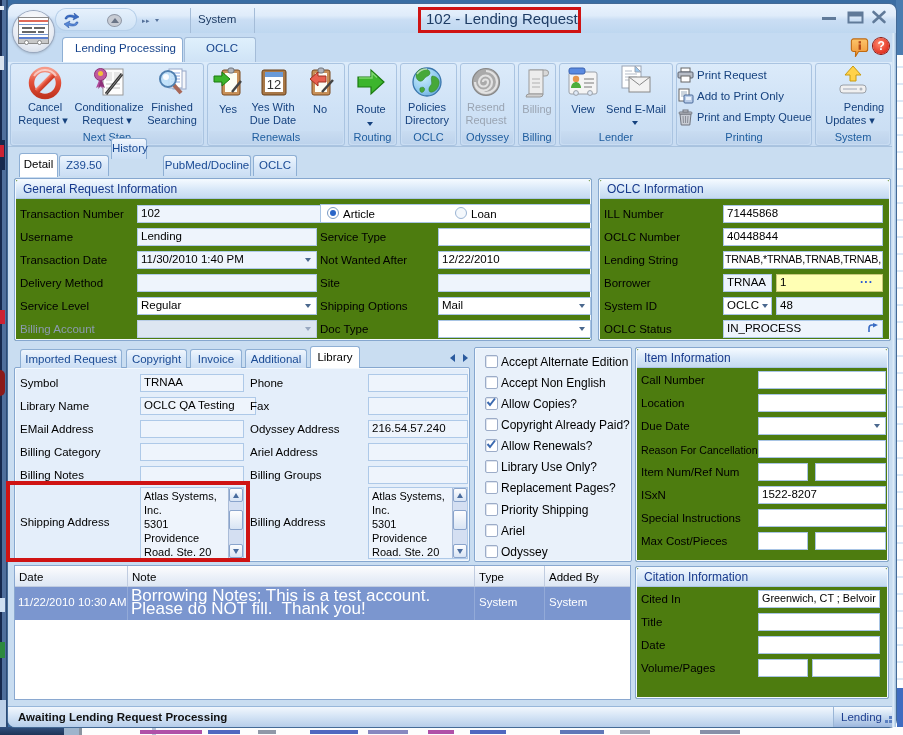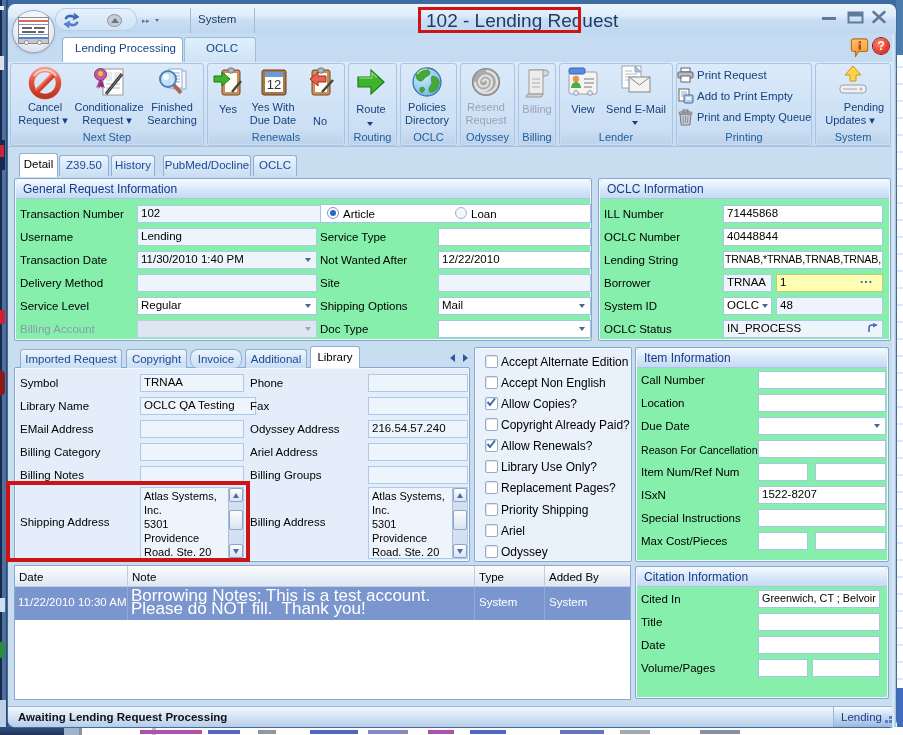--- a/index.html
+++ b/index.html
@@ -2,21 +2,21 @@
 <html><head><meta charset="utf-8">
 <style>
 *{margin:0;padding:0;box-sizing:border-box;}
 html,body{width:903px;height:735px;overflow:hidden;}
 body{font-family:"Liberation Sans",sans-serif;background:#3a6da3;position:relative;}
 .abs{position:absolute;}
 .lbl{position:absolute;font-size:11.5px;color:#000;white-space:nowrap;}
 .fld{position:absolute;background:#eef4fc;border:1px solid #aec9e8;font-size:11.5px;color:#000;padding:1px 3px;white-space:nowrap;overflow:hidden;}
 .fldw{background:#fff;border:1px solid #a8c4e4;}
 .flddis{background:#dde6f1;border:1px solid #b9cde6;}
-.gbox{position:absolute;background:#86efac;border:1px solid #86a7cf;border-radius:2px;box-shadow:inset 0 0 0 1px #f3f8fd;}
+.gbox{position:absolute;background:#4d7c0f;border:1px solid #86a7cf;border-radius:2px;box-shadow:inset 0 0 0 1px #f3f8fd;}
 .ghead{position:absolute;left:1px;right:1px;top:1px;height:19px;background:linear-gradient(#f3f9ff,#d4e5f7 60%,#c5daf1);border-bottom:1px solid #a9c4e4;color:#17398c;font-size:12px;line-height:19px;padding-left:7px;border-radius:2px 2px 0 0;}
 .dar{position:absolute;width:0;height:0;border-left:3px solid transparent;border-right:3px solid transparent;border-top:4px solid #4a688e;}
 .rlbl{position:absolute;font-size:11px;color:#15417e;text-align:center;white-space:nowrap;transform:translateX(-50%);}
 .rgrp{position:absolute;top:63px;height:83px;border:1px solid #aac4e1;border-radius:3px;background:linear-gradient(#dcebfa,#cfe1f5 45%,#c7daf0 70%,#cuteaf5);}
 .rband{position:absolute;left:1px;right:1px;bottom:1px;height:13px;background:linear-gradient(#c9dcf1,#bdd3ec);border-radius:0 0 3px 3px;color:#1d5c9e;font-size:11px;line-height:13px;text-align:center;}
 .tabi{position:absolute;top:3px;height:19px;background:linear-gradient(#f0f6fd,#dceafa 40%,#cbdef4);border:1px solid #8eafd4;border-bottom:none;border-radius:3px 3px 0 0;color:#1a4a94;font-size:11.5px;text-align:center;line-height:19px;}
 .taba{position:absolute;top:0;height:22px;background:#fff;border:1px solid #8eafd4;border-bottom:none;border-radius:3px 3px 0 0;color:#000;font-size:11.5px;text-align:center;line-height:21px;z-index:3;}
 .cb{position:absolute;width:13px;height:13px;background:#fff;border:1px solid #9cacc8;border-radius:2px;box-shadow:inset 1px 1px 0 #dfe5ee;}
 .cbl{position:absolute;font-size:12px;color:#000;white-space:nowrap;}
 .wtxt{position:absolute;color:#fff;font-size:11.5px;white-space:nowrap;}
@@ -83,21 +83,21 @@
 
 <div class="abs" style="left:822px;top:17px;width:14px;height:3px;background:#607a99;"></div>
 <svg class="abs" style="left:847px;top:11px;" width="17" height="13">
     <rect x="1.5" y="1.5" width="14" height="10" fill="none" stroke="#607a99" stroke-width="2"></rect>
     <rect x="1.5" y="1.5" width="14" height="4" fill="#607a99"></rect>
   </svg>
 <svg class="abs" style="left:871px;top:10px;" width="16" height="14">
     <path d="M2.5 2 L13.5 12 M13.5 2 L2.5 12" stroke="#607a99" stroke-width="2.6" stroke-linecap="round"></path>
   </svg>
 
-<div class="abs" style="left:426px;top:10px;font-size:19px;color:#1e3c64;">102 - Lending Request</div>
+<div class="abs" style="left:426px;top:10px;font-size:15px;color:#1e3c64;">102 - Lending Request</div>
 
 <div class="abs" style="left:13px;top:11px;width:41px;height:41px;border-radius:50%;background:radial-gradient(circle at 50% 35%,#ffffff,#e9edf4 60%,#c9d2e0);box-shadow:0 0 0 1px #9aa8bf, 0 1px 3px rgba(0,0,0,.3);"></div>
 <div class="abs" style="left:18px;top:17px;width:31px;height:27px;background:#fff;border:1px solid #8a8a8a;"></div>
 <div class="abs" style="left:19px;top:20px;width:29px;height:2px;background:#e06a5a;"></div>
 <div class="abs" style="left:19px;top:24px;width:29px;height:1px;background:#7a9ad0;"></div>
 <div class="abs" style="left:22px;top:27px;width:10px;height:2px;background:#666;"></div>
 <div class="abs" style="left:34px;top:27px;width:11px;height:2px;background:#666;"></div>
 <div class="abs" style="left:22px;top:31px;width:14px;height:2px;background:#666;"></div>
 <div class="abs" style="left:38px;top:31px;width:6px;height:2px;background:#666;"></div>
 <div class="abs" style="left:19px;top:34px;width:29px;height:1px;background:#7a9ad0;"></div>
@@ -228,21 +228,21 @@
   </svg>
 <div class="rlbl" style="left:273px;top:101px;">Yes With</div>
 <div class="rlbl" style="left:273px;top:114px;">Due Date</div>
 <svg class="abs" style="left:306px;top:66px;" width="32" height="32" viewBox="0 0 32 32">
     <rect x="6" y="4" width="18" height="25" rx="2" fill="#c89058" stroke="#7a4a20"></rect>
     <rect x="9" y="7" width="12" height="19" fill="#fdfdf4"></rect>
     <rect x="12" y="2" width="6" height="5" rx="2" fill="#b0b4bc" stroke="#70747c"></rect>
     <line x1="16" y1="26" x2="27" y2="14" stroke="#444" stroke-width="2.5"></line>
     <path d="M20 10 h-8 v-4 l-8 7 l8 7 v-4 h8 Z" fill="#e86050" stroke="#a03020"></path>
   </svg>
-<div class="rlbl" style="left:320px;top:103px;margin-top:12px;">No</div>
+<div class="rlbl" style="left:320px;top:103px;">No</div>
 
 <svg class="abs" style="left:356px;top:68px;" width="30" height="28" viewBox="0 0 30 28">
     <path d="M2 9 h13 v-7 l13 12 l-13 12 v-7 h-13 Z" fill="#3cb52c" stroke="#1a7a10" stroke-width="1.2"></path>
     <path d="M3 10 h13 v-5 l5 4.5" fill="none" stroke="#8fe080" stroke-width="1.5" opacity=".8"></path>
   </svg>
 <div class="rlbl" style="left:371px;top:103px;">Route</div>
 <div class="dar" style="left:367px;top:122px;border-top-color:#15417e;"></div>
 
 <svg class="abs" style="left:411px;top:66px;" width="32" height="32" viewBox="0 0 32 32">
     <defs>
@@ -318,21 +318,21 @@
 <svg class="abs" style="left:677px;top:88px;" width="17" height="16" viewBox="0 0 17 16">
     <rect x="2" y="1" width="10" height="12" fill="#fff" stroke="#666"></rect>
     <g stroke="#9ab" stroke-width="1">
       <line x1="4" y1="4" x2="10" y2="4"></line>
       <line x1="4" y1="6" x2="10" y2="6"></line>
       <line x1="4" y1="8" x2="10" y2="8"></line>
     </g>
     <rect x="7" y="7" width="9" height="8" rx="1" fill="#b8cce8" stroke="#4a6a9a"></rect>
     <rect x="9" y="9" width="5" height="3" fill="#e8f0fa"></rect>
   </svg>
-<div class="abs" style="left:697px;top:90px;font-size:11.5px;color:#15417e;">Add to Print Empty</div>
+<div class="abs" style="left:697px;top:90px;font-size:11.5px;color:#15417e;">Add to Print Only</div>
 <svg class="abs" style="left:677px;top:109px;" width="17" height="17" viewBox="0 0 17 17">
     <path d="M3 5 h11 l-1.2 11 h-8.6 Z" fill="#c8ccd4" stroke="#70747e"></path>
     <rect x="2" y="3" width="13" height="2" rx="1" fill="#c8ccd4" stroke="#70747e"></rect>
     <rect x="6" y="1" width="5" height="2" fill="#c8ccd4" stroke="#70747e"></rect>
     <g stroke="#8a8e98">
       <line x1="6" y1="7" x2="6.5" y2="14"></line>
       <line x1="8.5" y1="7" x2="8.5" y2="14"></line>
       <line x1="11" y1="7" x2="10.5" y2="14"></line>
     </g>
   </svg>
@@ -342,21 +342,21 @@
     <path d="M17 1 l8 9 h-5 v6 h-6 v-6 h-5 Z" fill="#ffd24a" stroke="#c89a10"></path>
     <rect x="4" y="20" width="26" height="8" rx="3" fill="#f0f0f0" stroke="#9aa0a8"></rect>
     <rect x="7" y="23" width="14" height="2" fill="#c8ccd4"></rect>
     <circle cx="25" cy="24" r="1.5" fill="#b0b6be"></circle>
   </svg>
 <div class="rlbl" style="left:852px;top:101px;padding-left:24px;">Pending</div>
 <div class="rlbl" style="left:850px;top:114px;">Updates ▾</div>
 
 <div class="taba" style="left:19px;width:39px;top:153px;height:24px;">Detail</div>
 <div class="tabi" style="left:59px;width:50px;top:155px;height:21px;">Z39.50</div>
-<div class="tabi" style="left:111px;width:44px;top:155px;height:21px;">History</div>
+<div class="tabi" style="left:111px;width:36px;top:138px;height:21px;">History</div>
 <div class="tabi" style="left:163px;width:88px;top:155px;height:21px;">PubMed/Docline</div>
 <div class="tabi" style="left:253px;width:44px;top:155px;height:21px;">OCLC</div>
 
 <div class="gbox" style="left:14px;top:178px;width:578px;height:163px;">
     <div class="ghead">General Request Information</div>
   </div>
 <div class="lbl" style="left:20px;top:208px;">Transaction Number</div>
 <div class="fld" style="left:137px;top:205px;width:200px;height:18px;">102</div>
 <div class="lbl" style="left:20px;top:231px;">Username</div>
 <div class="fld" style="left:137px;top:228px;width:180px;height:18px;">Lending</div>
@@ -411,21 +411,21 @@
 <div class="lbl" style="left:604px;top:323px;">OCLC Status</div>
 <div class="fld" style="left:723px;top:320px;width:160px;height:18px;">IN_PROCESS</div>
 <svg class="abs" style="left:867px;top:323px;" width="12" height="11" viewBox="0 0 12 11">
     <path d="M2 9 v-4 a3 3 0 0 1 3 -3 h4" fill="none" stroke="#3a6cc4" stroke-width="1.6"></path>
     <path d="M6 0 l5 2 l-5 2.5 Z" fill="#3a6cc4"></path>
   </svg>
 
 <div class="gbox" style="left:14px;top:367px;width:456px;height:195px;background:#e4eefa;"></div>
 <div class="tabi" style="left:20px;width:102px;top:349px;height:19px;">Imported Request</div>
 <div class="tabi" style="left:126px;width:61px;top:349px;height:19px;">Copyright</div>
-<div class="tabi" style="left:190px;width:52px;top:349px;height:19px;border-radius:8px;">Invoice</div>
+<div class="tabi" style="left:190px;width:52px;top:349px;height:19px;">Invoice</div>
 <div class="tabi" style="left:245px;width:62px;top:349px;height:19px;">Additional</div>
 <div class="taba" style="left:310px;width:50px;top:346px;height:22px;">Library</div>
 <div class="abs" style="left:450px;top:354px;width:0;height:0;border-top:4px solid transparent;border-bottom:4px solid transparent;border-right:5px solid #2a5a9e;"></div>
 <div class="abs" style="left:463px;top:354px;width:0;height:0;border-top:4px solid transparent;border-bottom:4px solid transparent;border-left:5px solid #2a5a9e;"></div>
 <div class="lbl" style="left:20px;top:377px;">Symbol</div>
 <div class="fld" style="left:140px;top:374px;width:104px;height:18px;">TRNAA</div>
 <div class="lbl" style="left:20px;top:400px;">Library Name</div>
 <div class="fld" style="left:140px;top:397px;width:116px;height:18px;">OCLC QA Testing</div>
 <div class="lbl" style="left:20px;top:423px;">EMail Address</div>
 <div class="fld" style="left:140px;top:420px;width:104px;height:18px;"></div>

